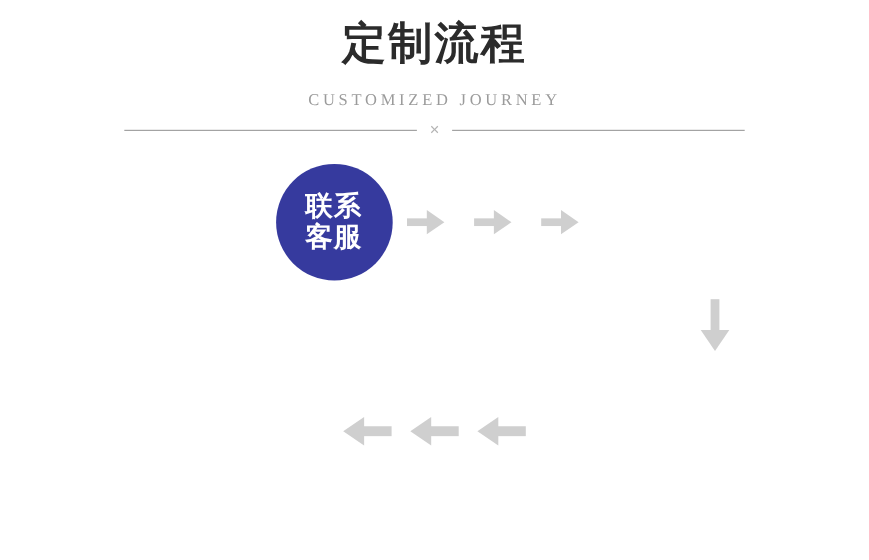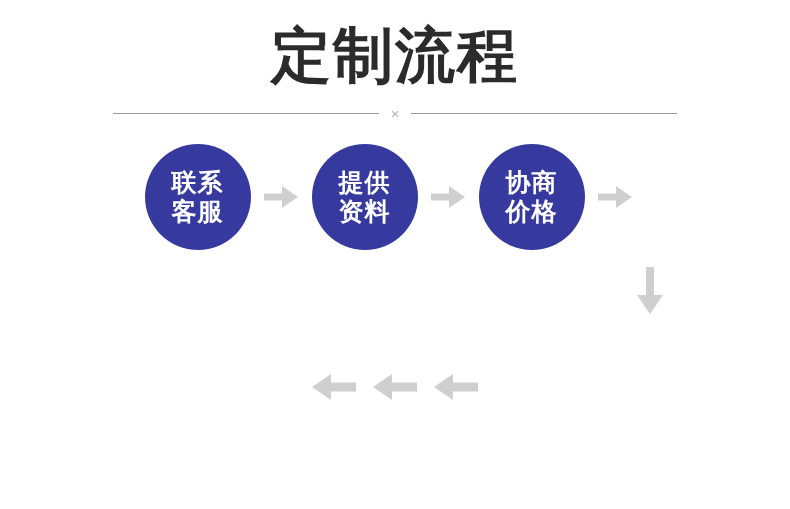--- a/index.html
+++ b/index.html
@@ -21,27 +21,27 @@
     position: relative;
   }
 
   
   .header {
     width: 100%;
     padding-top: 6px;
     text-align: center;
   }
   .main-title {
-    font-size: 60px;
+    font-size: 40px;
     font-weight: bold;
     color: #2b2b2b;
     letter-spacing: 2px;
     line-height: 68px;
-    margin: 16px;
-    font-family: Liberation Serif, serif;
+    margin: 0;
+    font-family: Liberation Sans, sans-serif;
   }
   .sub-title {
     font-size: 15px;
     color: #9b9b9b;
     letter-spacing: 3.4px;
     line-height: 22px;
     margin-top: 6px;
     font-family: "Liberation Serif", "DejaVu Serif", serif;
   }
 
@@ -192,20 +192,21 @@
     border-top: 19px solid #cfcfcf;
   }
 </style>
 </head>
 <body>
 
 <div class="page">
 
   <div class="header">
     <div class="main-title">定制流程</div>
+    <div class="sub-title">CUSTOMIZED JOURNEY</div>
     <div class="divider">
       <span class="rule"></span>
       <span class="cross">×</span>
       <span class="rule"></span>
     </div>
   </div>
 
   <div class="flow">
 
     <div class="row row-top">
@@ -215,36 +216,28 @@
 客服</div>
       </div>
 
       <div class="connector">
         <span class="arrow-h arrow-right-sm">
           <span class="shaft"></span>
             <span class="head"></span>
         </span>
       </div>
 
-      <div class="node">
-        <div class="node-label">提供
-资料</div>
-      </div>
 
       <div class="connector">
         <span class="arrow-h arrow-right-sm">
           <span class="shaft"></span>
             <span class="head"></span>
         </span>
       </div>
 
-      <div class="node">
-        <div class="node-label">协商
-价格</div>
-      </div>
 
       <div class="connector">
         <span class="arrow-h arrow-right-sm">
           <span class="shaft"></span>
             <span class="head"></span>
         </span>
       </div>
 
 
     </div>

